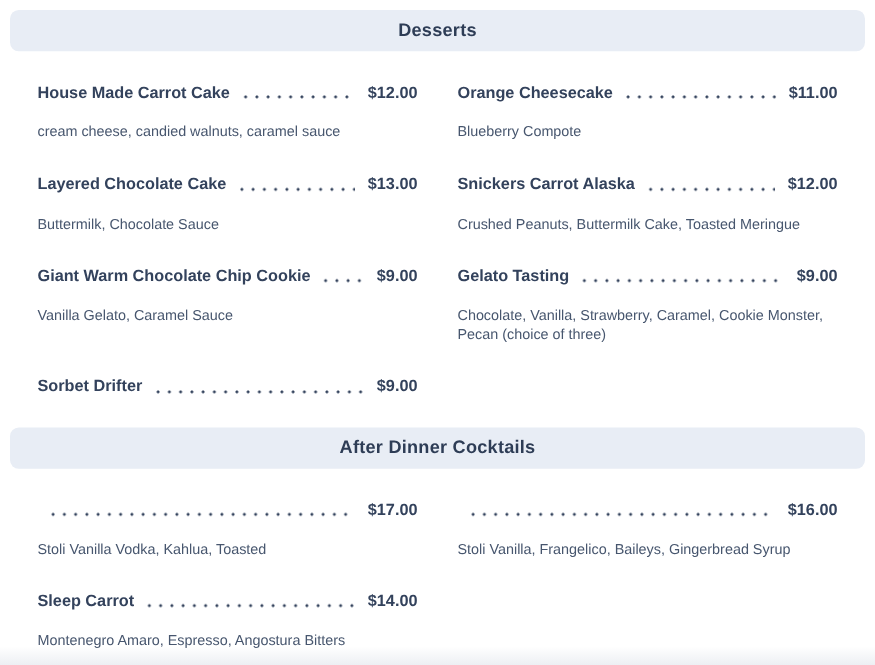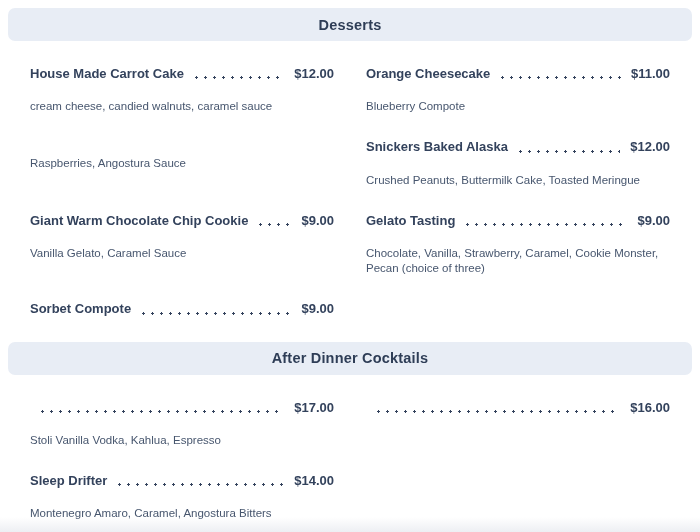--- a/index.html
+++ b/index.html
@@ -85,25 +85,30 @@
         </div>
         <div class="menu-item">
           <div class="item-line">
             <span class="item-name">Orange Cheesecake</span>
             <span class="dots"></span>
             <span class="item-price">$11.00</span>
           </div>
           <div class="item-desc">Blueberry Compote</div>
         </div>
         <div class="menu-item">
-          <div class="item-desc">Raspberries, Angostura Sauce</div>
+          <div class="item-line">
+            <span class="item-name">Layered Chocolate Cake</span>
+            <span class="dots"></span>
+            <span class="item-price">$13.00</span>
+          </div>
+          <div class="item-desc">Buttermilk, Chocolate Sauce</div>
         </div>
         <div class="menu-item">
           <div class="item-line">
-            <span class="item-name">Snickers Baked Alaska</span>
+            <span class="item-name">Snickers Carrot Alaska</span>
             <span class="dots"></span>
             <span class="item-price">$12.00</span>
           </div>
           <div class="item-desc">Crushed Peanuts, Buttermilk Cake, Toasted Meringue</div>
         </div>
         <div class="menu-item">
           <div class="item-line">
             <span class="item-name">Giant Warm Chocolate Chip Cookie</span>
             <span class="dots"></span>
             <span class="item-price">$9.00</span>
@@ -113,47 +118,48 @@
         <div class="menu-item">
           <div class="item-line">
             <span class="item-name">Gelato Tasting</span>
             <span class="dots"></span>
             <span class="item-price">$9.00</span>
           </div>
           <div class="item-desc">Chocolate, Vanilla, Strawberry, Caramel, Cookie Monster, Pecan (choice of three)</div>
         </div>
         <div class="menu-item">
           <div class="item-line">
-            <span class="item-name">Sorbet Compote</span>
+            <span class="item-name">Sorbet Drifter</span>
             <span class="dots"></span>
             <span class="item-price">$9.00</span>
           </div>
         </div>
       </div>
     </section>
     <section class="menu-section">
       <div class="section-header">After Dinner Cocktails</div>
       <div class="menu-grid">
         <div class="menu-item">
           <div class="item-line">
             <span class="dots"></span>
             <span class="item-price">$17.00</span>
           </div>
-          <div class="item-desc">Stoli Vanilla Vodka, Kahlua, Espresso</div>
+          <div class="item-desc">Stoli Vanilla Vodka, Kahlua, Toasted</div>
         </div>
         <div class="menu-item">
           <div class="item-line">
             <span class="dots"></span>
             <span class="item-price">$16.00</span>
           </div>
+          <div class="item-desc">Stoli Vanilla, Frangelico, Baileys, Gingerbread Syrup</div>
         </div>
         <div class="menu-item">
           <div class="item-line">
-            <span class="item-name">Sleep Drifter</span>
+            <span class="item-name">Sleep Carrot</span>
             <span class="dots"></span>
             <span class="item-price">$14.00</span>
           </div>
-          <div class="item-desc">Montenegro Amaro, Caramel, Angostura Bitters</div>
+          <div class="item-desc">Montenegro Amaro, Espresso, Angostura Bitters</div>
         </div>
       </div>
     </section>
   </main>
 <div class="bottom-fade"></div>
 
 </body></html>

